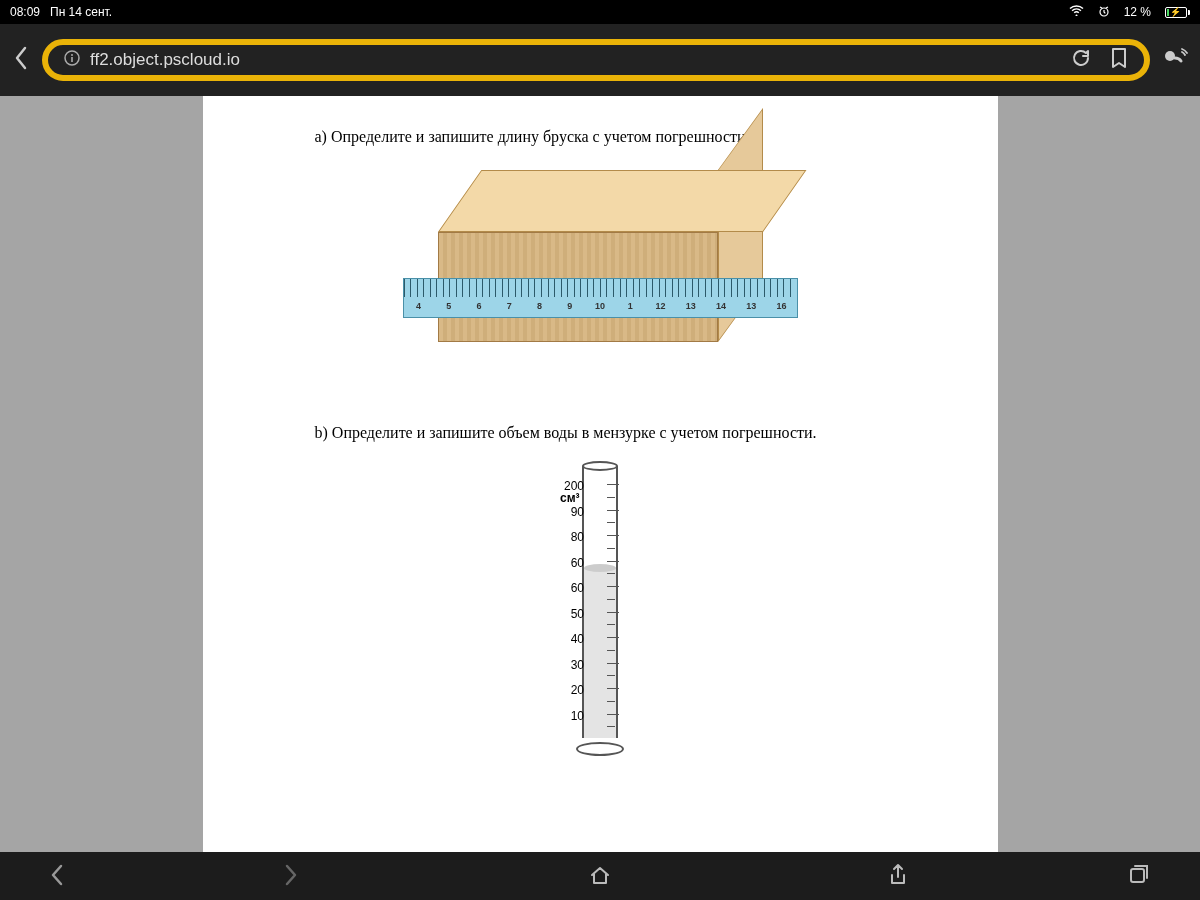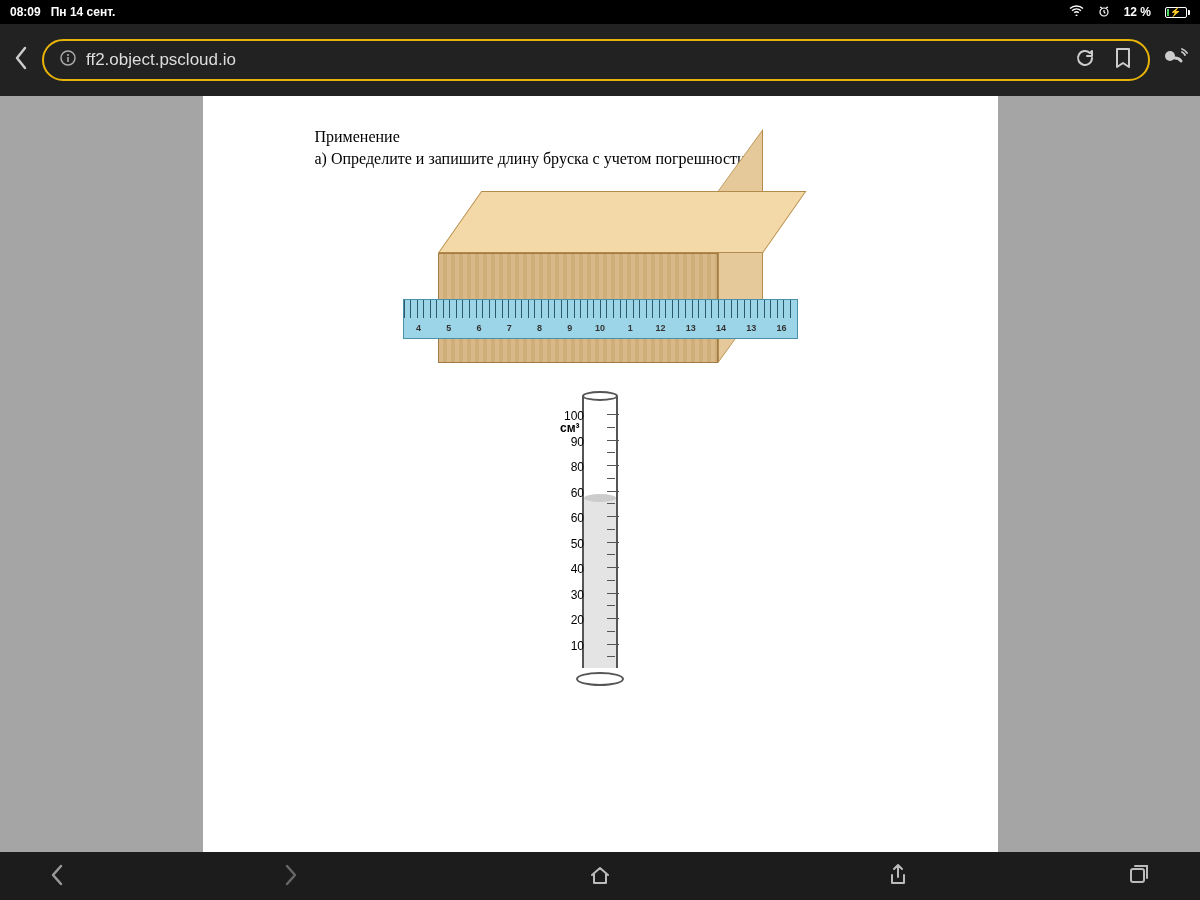--- a/index.html
+++ b/index.html
@@ -1,21 +1,21 @@
 <!DOCTYPE html>
 <html><head>
 <meta charset="utf-8">
 <style>
   * { margin: 0; padding: 0; box-sizing: border-box; }
   html, body { width: 1200px; height: 900px; font-family: -apple-system, Helvetica, Arial, sans-serif; overflow: hidden; background: #000; }
-  .status-bar { height: 22px; background: #000; color: #fff; display: flex; align-items: center; justify-content: space-between; padding: 12px 10px; font-size: 12px; font-weight: bold; }
+  .status-bar { height: 22px; background: #000; color: #fff; display: flex; align-items: center; justify-content: space-between; padding: 12px 10px; font-size: 12px; }
   .status-left { display: flex; align-items: center; gap: 10px; }
   .status-right { display: flex; align-items: center; gap: 14px; }
   .browser-bar { height: 72px; background: #222; display: flex; align-items: center; padding: 0 12px; gap: 12px; }
-  .url-bar { flex: 1; height: 42px; border: 2px solid #eab308; border-radius: 22px; display: flex; align-items: center; padding: 0 16px; gap: 10px; color: #bbb; font-size: 17px; }
+  .url-bar { flex: 1; height: 42px; border: 6px solid #eab308; border-radius: 22px; display: flex; align-items: center; padding: 0 16px; gap: 10px; color: #bbb; font-size: 17px; }
   .url-bar .actions { margin-left: auto; display: flex; gap: 18px; align-items: center; color:#ccc; }
   .viewport { height: calc(900px - 22px - 72px - 50px); background: #a5a5a5; display: flex; justify-content: center; overflow: hidden; }
   .page { width: 795px; background: #fff; padding: 30px 112px 0 112px; color: #000; font-family: "Times New Roman", serif; font-size: 16px; line-height: 1.35; }
   .row { display: flex; }
   .row .label { width: 220px; font-weight: bold; }
   .row .value { flex: 1; }
   .task-title { font-weight: bold; margin-top: 30px; }
   .fig1 { margin: 22px auto 0; width: 395px; height: 182px; position: relative; }
   .block-top { position:absolute; left:35px; top:0; width:325px; height:62px; background:#f3d9a8; transform: skewX(-35deg); transform-origin: bottom left; border:1px solid #b38b4a; }
   .block-front { position:absolute; left:35px; top:62px; width:280px; height:110px; background: repeating-linear-gradient(90deg,#d9b987 0 4px,#cfae7a 4px 8px); border:1px solid #a27a45; }
@@ -109,21 +109,20 @@
         <path d="M13 11c4 0 6 3 6 3" stroke="#ccc" stroke-width="3" fill="none" stroke-linecap="round"></path>
         <path d="M20 5c2 1 3 3 3 3M20 2c3 1 5 4 5 4" stroke="#ccc" stroke-width="1.8" fill="none" stroke-linecap="round"></path>
       </svg>
   </span>
 </div>
 
 <div class="viewport">
   <div class="page">
 
     <div class="row">
-      <div class="value">Применение</div>
     </div>
 
     <div>a) Определите и запишите длину бруска с учетом погрешности.</div>
 
     <div class="fig1">
       <div class="block-side"></div>
       <div class="block-top"></div>
       <div class="block-front"></div>
       <div class="ruler">
         <div class="ruler-ticks">
@@ -199,28 +198,29 @@
             <span>1</span>
             <span>12</span>
             <span>13</span>
             <span>14</span>
             <span>13</span>
             <span>16</span>
         </div>
       </div>
     </div>
 
+    <div style="margin-top:70px;">b) Определите и запишите объем воды в мензурке с учетом погрешности.</div>
 
     <div class="fig2">
       <div class="cyl-body">
         <div class="cyl-water">
             <div class="cyl-water-top"></div>
           </div>
         <div class="cyl-labels">
-          <div>100</div>
+          <div>200</div>
           <div>90</div>
           <div>80</div>
           <div>60</div>
           <div>60</div>
           <div>50</div>
           <div>40</div>
           <div>30</div>
           <div>20</div>
           <div>10</div>
         </div>

